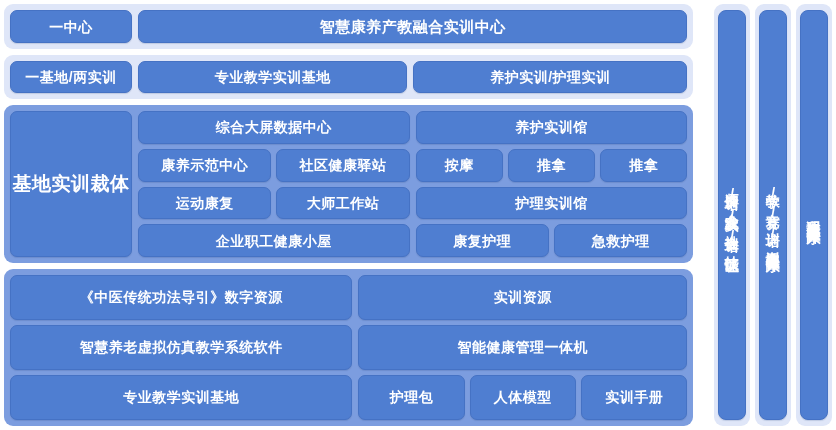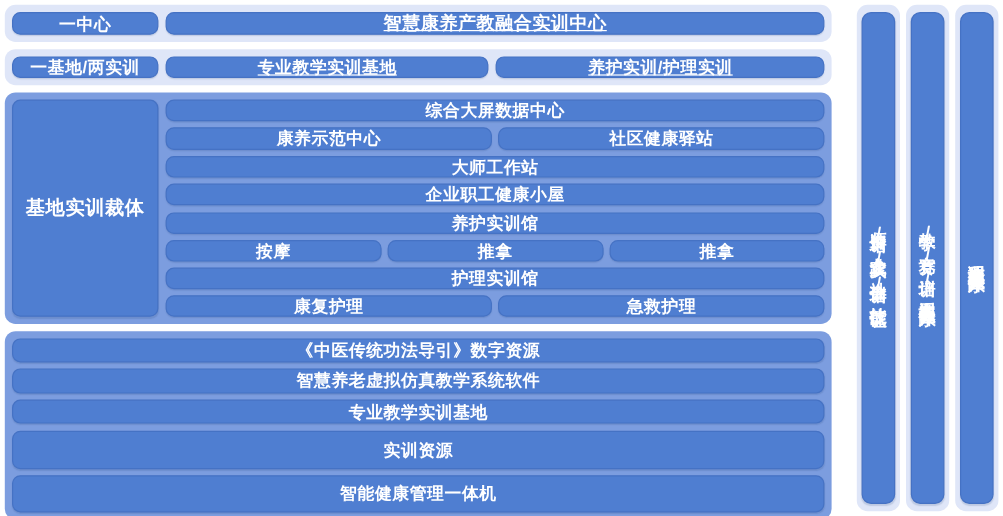--- a/index.html
+++ b/index.html
@@ -74,31 +74,30 @@
     overflow: hidden;
     white-space: nowrap;
   }
 
   .box.title {
     font-size: 15px;
   }
 
   
   .w-label { flex: 0 0 122px; }
-  .w-grow  { flex: 1 1 auto; text-decoration: underline; }
+  .w-grow  { flex: 1 1 auto; }
 
   
   .side-label {
     flex: 0 0 122px;
-    font-size: 16px;
+    font-size: 19px;
   }
   .grid-area {
     flex: 1 1 auto;
     display: flex;
-    flex-direction: column;
     gap: 6px;
   }
   .col {
     flex: 1 1 0;
     display: flex;
     flex-direction: column;
     gap: 5px;
   }
   .subrow {
     flex: 1 1 0;
@@ -173,20 +172,21 @@
 
         <div class="col">
           <div class="subrow single">
             <div class="box">综合大屏数据中心</div>
           </div>
           <div class="subrow">
             <div class="box">康养示范中心</div>
             <div class="box">社区健康驿站</div>
           </div>
           <div class="subrow">
+            <div class="box">运动康复</div>
             <div class="box">大师工作站</div>
           </div>
           <div class="subrow single">
             <div class="box">企业职工健康小屋</div>
           </div>
         </div>
 
         <div class="col">
           <div class="subrow single">
             <div class="box">养护实训馆</div>
@@ -223,20 +223,25 @@
           </div>
         </div>
 
         <div class="col narrow">
           <div class="subrow single">
             <div class="box">实训资源</div>
           </div>
           <div class="subrow single">
             <div class="box">智能健康管理一体机</div>
           </div>
+          <div class="subrow">
+            <div class="box">护理包</div>
+            <div class="box">人体模型</div>
+            <div class="box">实训手册</div>
+          </div>
         </div>
 
       </div>
     </div>
 
   </div>
 
   <div class="right-cols">
     <div class="vpanel">
       <div class="vbox">师资培训/企业实践/社会培训/技能认证</div>

